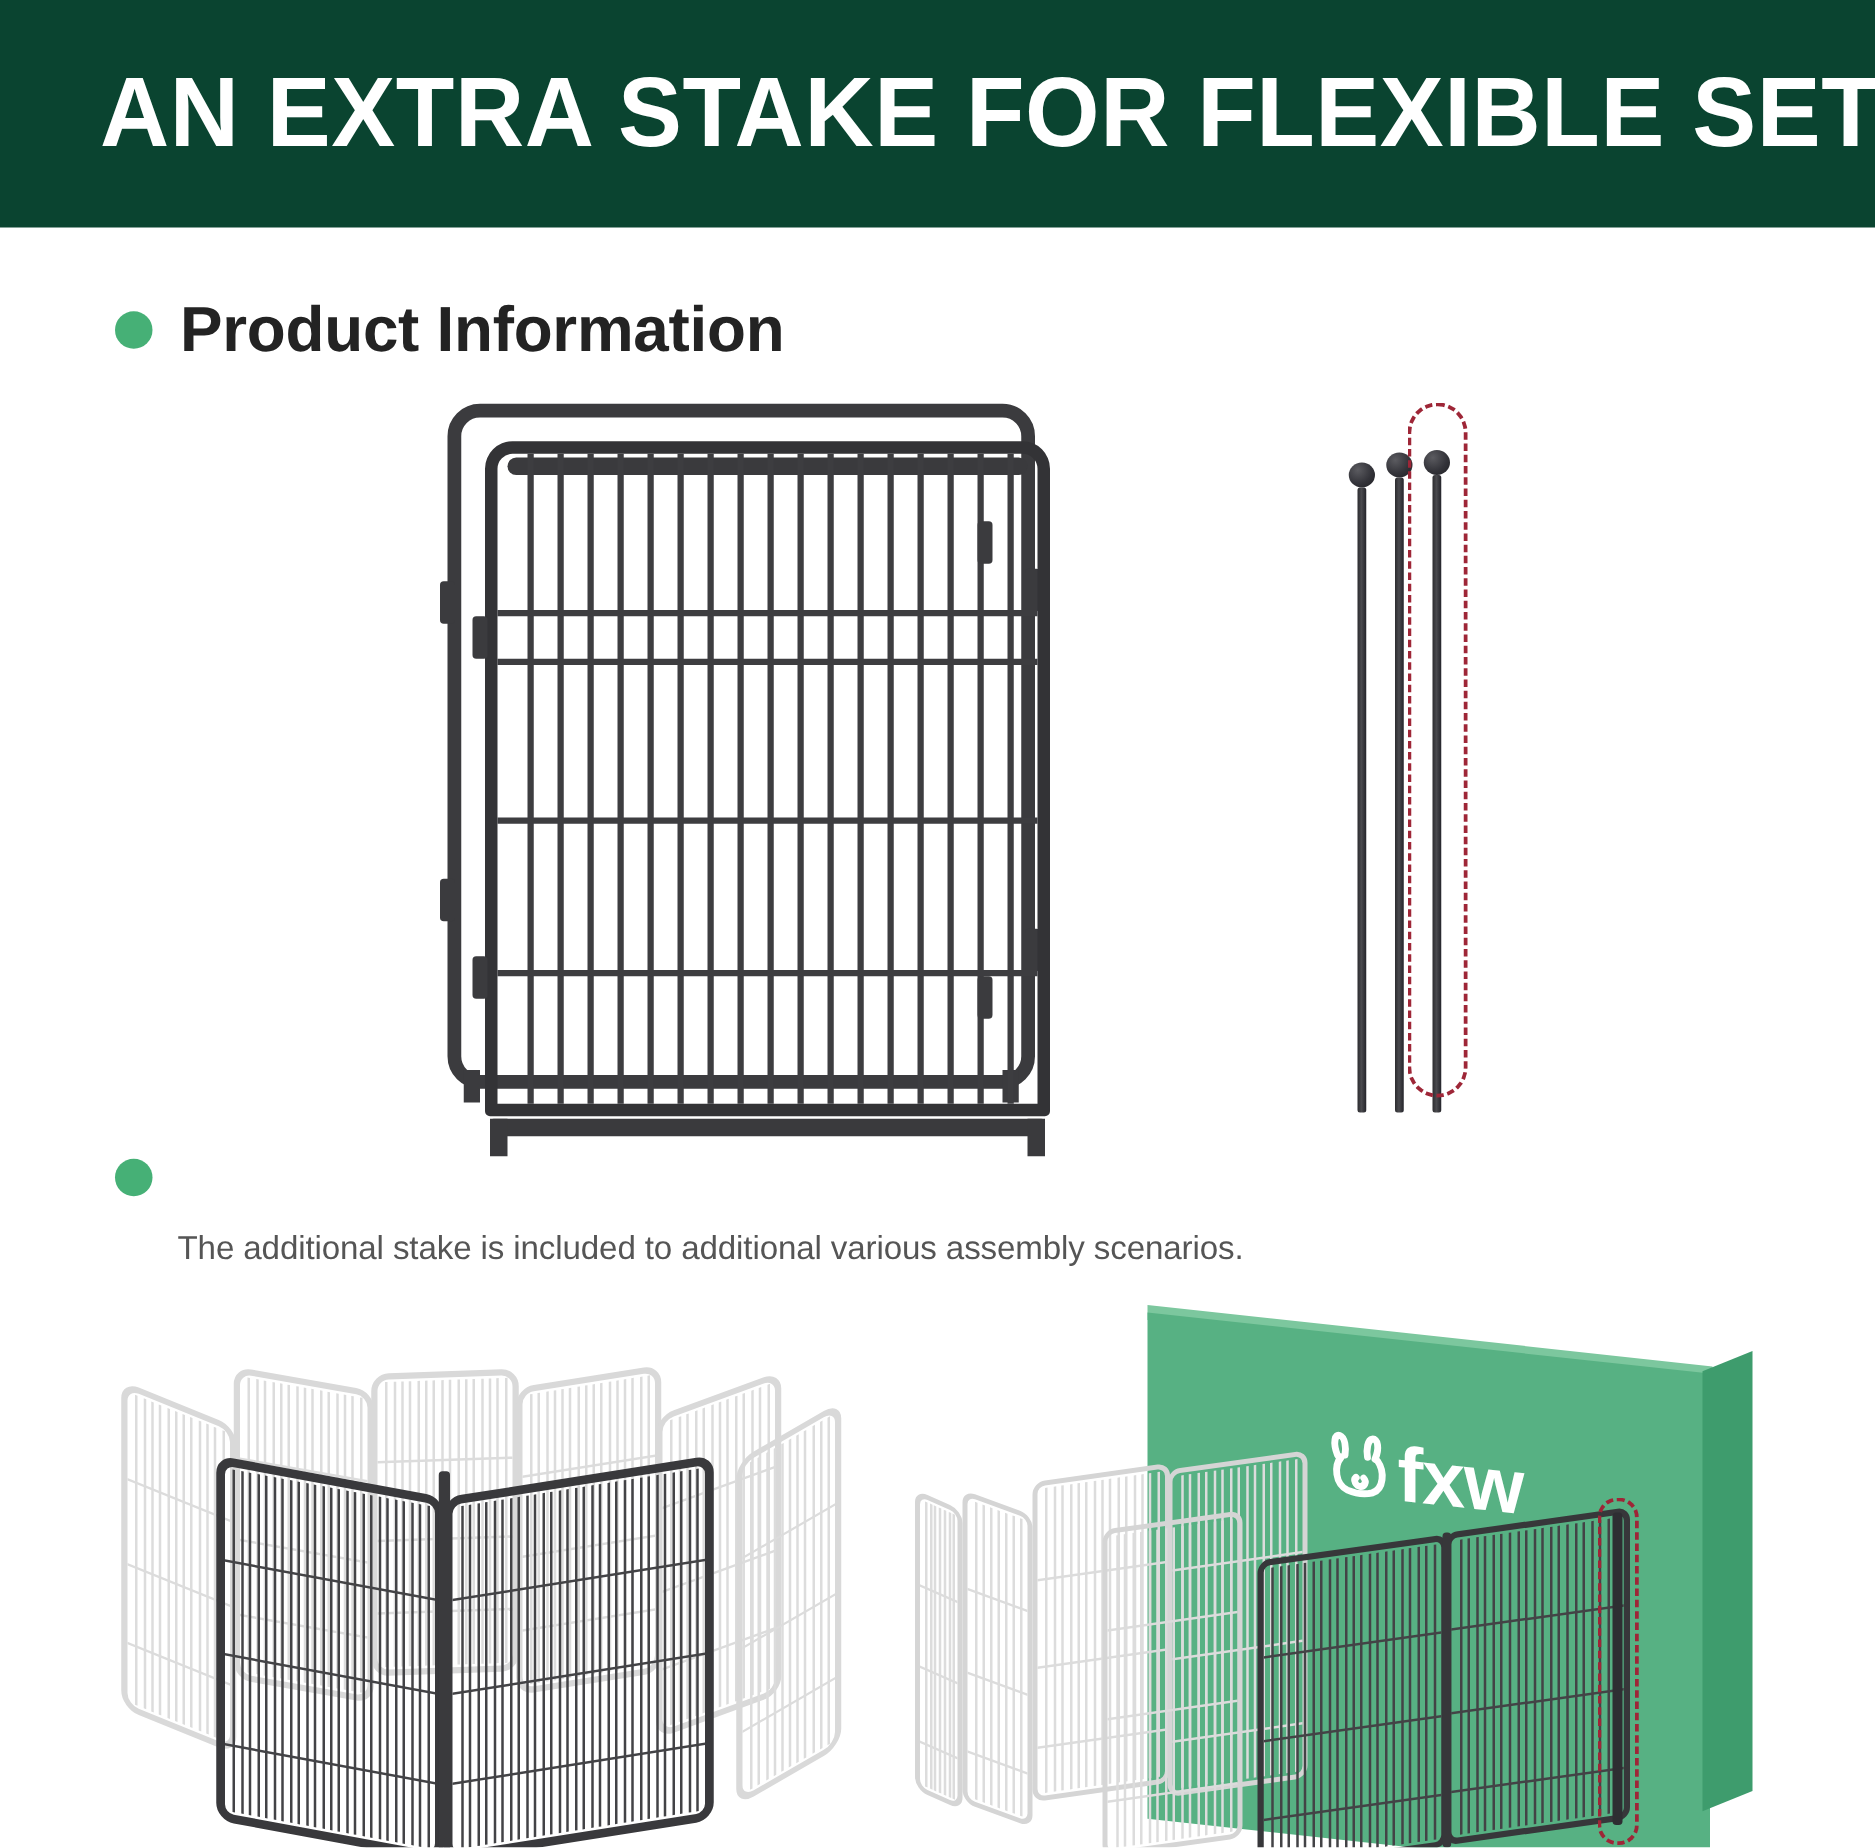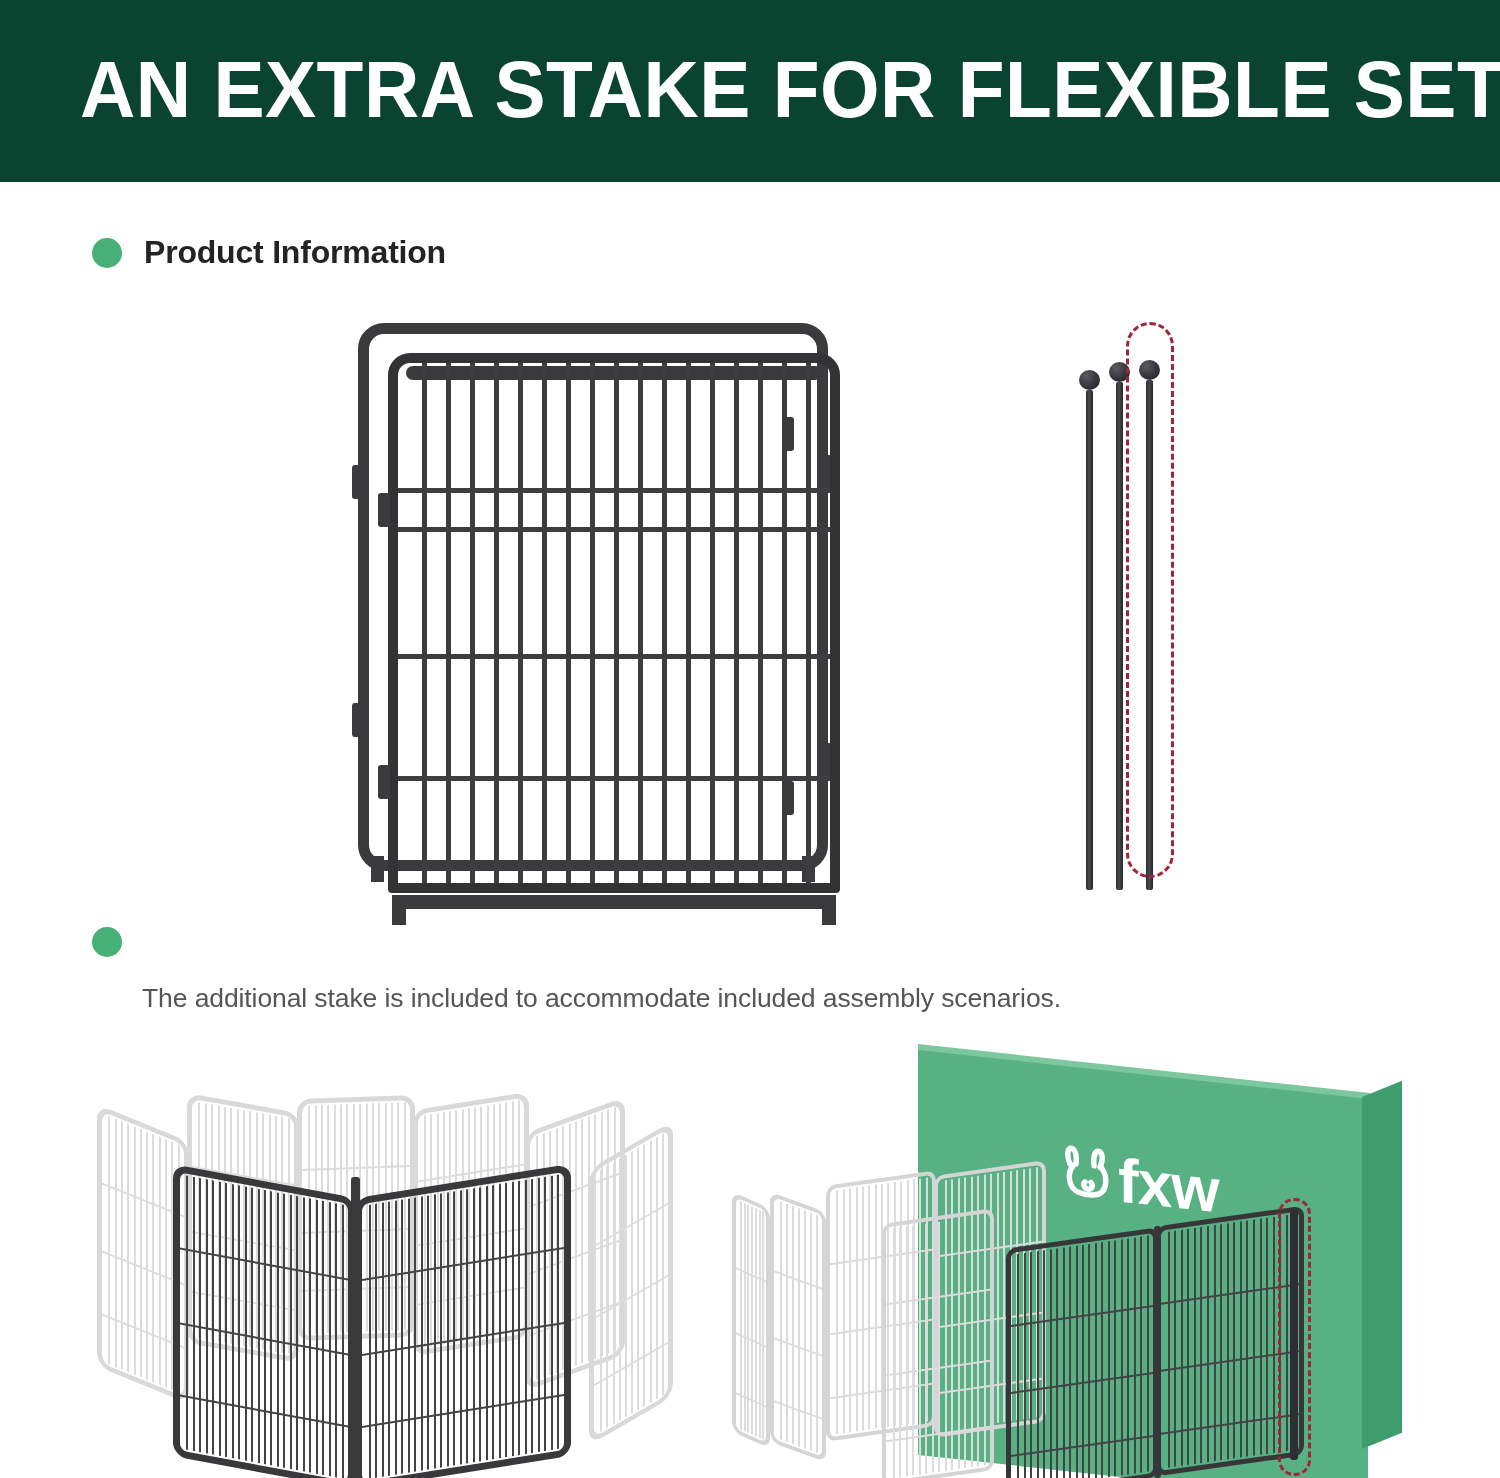--- a/index.html
+++ b/index.html
@@ -52,21 +52,21 @@
     align-items: center;
     gap: 22px;
   }
   .bullet-dot {
     width: 30px; height: 30px;
     border-radius: 50%;
     background: #46b076;
     flex: 0 0 auto;
   }
   .section-title {
-    font-size: 32px;
+    font-size: 51px;
     font-weight: bold;
     color: #232323;
     letter-spacing: -0.2px;
     white-space: nowrap;
   }
   #head-product { left: 92px; top: 234px; }
   #head-flexible { left: 92px; top: 927px; }
 
   .section-sub {
     position: absolute;
@@ -343,21 +343,21 @@
       <div class="stake-shaft" style="left:8px; height:510px;"></div>
       <div class="stake-head" style="left:1px; top:0;"></div>
     </div>
 
     <div class="dash-capsule" style="left:66px; top:-8px; width:48px; height:556px;"></div>
   </div>
 
   <div class="section-head" id="head-flexible">
     <span class="bullet-dot"></span>
   </div>
-  <div class="section-sub">The additional stake is included to accommodate included assembly scenarios.</div>
+  <div class="section-sub">The additional stake is included to additional various assembly scenarios.</div>
 
   <div class="stage-octagon">
 
     <div class="oct-panel oct-ghost" style="left:42px; top:38px; width:92px; height:262px; transform: skewY(22deg);">
       <div class="gwire-h gw-ghost" style="top:28%"></div>
       <div class="gwire-h gw-ghost" style="top:55%"></div>
       <div class="gwire-h gw-ghost" style="top:80%"></div>
     <div class="gwire-v gw-ghost" style="left: 7.69231%;"></div>
         <div class="gwire-v gw-ghost" style="left: 15.3846%;"></div>
         <div class="gwire-v gw-ghost" style="left: 23.0769%;"></div>

